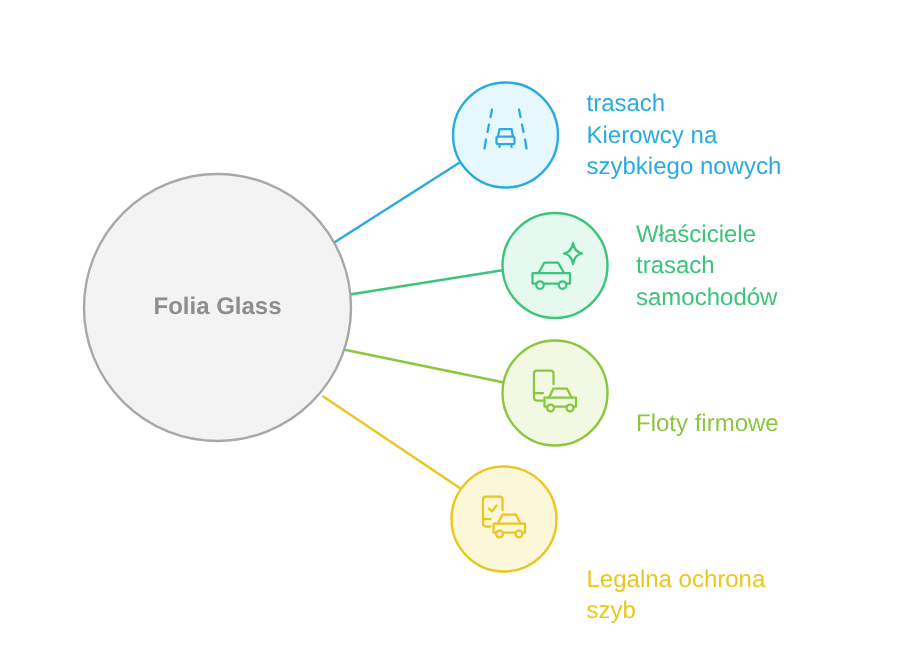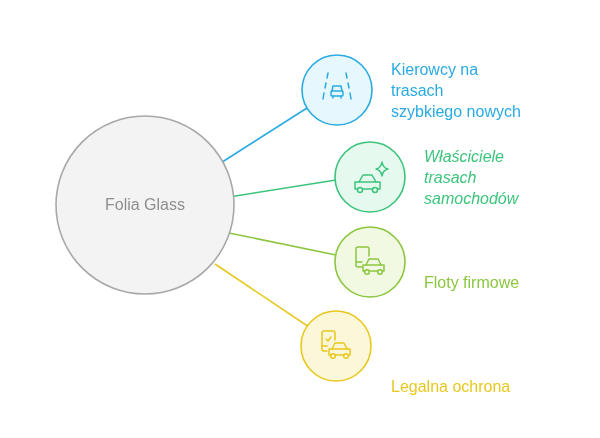--- a/index.html
+++ b/index.html
@@ -22,21 +22,21 @@
     .center-label {
       position: absolute;
       left: 55px; top: 115px;
       width: 180px; height: 180px;
       display: flex;
       align-items: center;
       justify-content: center;
       text-align: center;
       flex-direction: row;
       color: #8e8e8e;
-      font-weight: normal;
+      font-weight: bold;
       font-size: 16px;
       line-height: 22px;
     }
     .branch-label {
       position: absolute;
       font-size: 16px;
       line-height: 21px;
       white-space: nowrap;
     }
   </style>
@@ -103,30 +103,31 @@
       <circle cx="346" cy="356" r="2.3" fill="#fcf7d9"></circle>
     </g>
   </g>
 </svg>
 
 <div class="center-label">
   <span>Folia Glass</span>
 </div>
 
 <div class="branch-label" style="left:391px; top:59px; color:#29abe2;">
+  <div>trasach</div>
   <div>Kierowcy na</div>
-  <div>trasach</div>
   <div>szybkiego nowych</div>
 </div>
 
-<div class="branch-label" style="left:424px; top:146px; color:#3cc47c;font-style:italic;">
+<div class="branch-label" style="left:424px; top:146px; color:#3cc47c;">
   <div>Właściciele</div>
   <div>trasach</div>
   <div>samochodów</div>
 </div>
 
 <div class="branch-label" style="left:424px; top:272px; color:#8cc63f;">
   <div>Floty firmowe</div>
 </div>
 
 <div class="branch-label" style="left:391px; top:328px; color:#e8c81e;margin-top:48px;">
   <div>Legalna ochrona</div>
+  <div>szyb</div>
 </div>
 
 </body></html>

